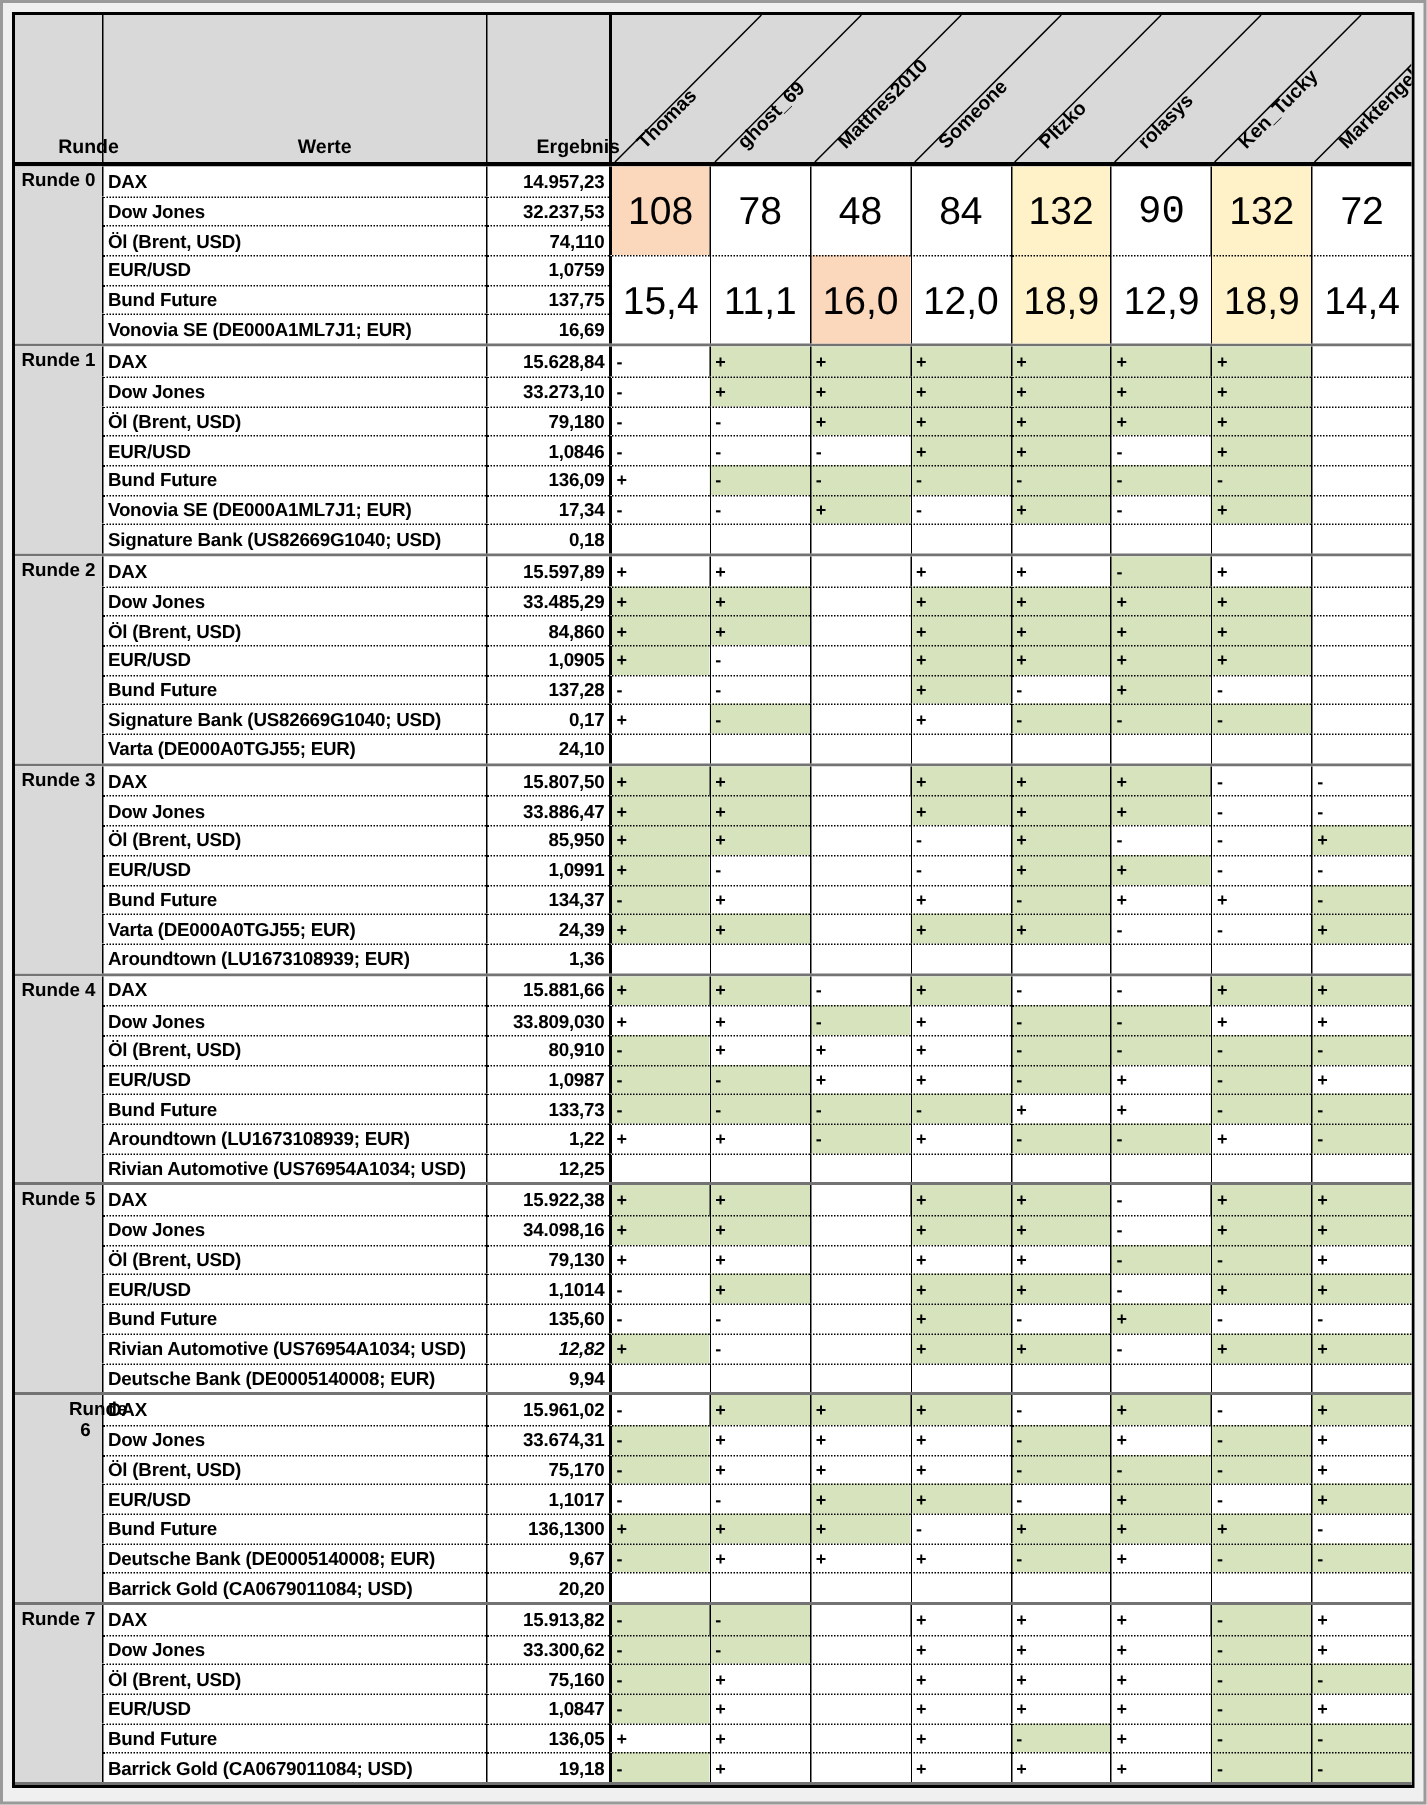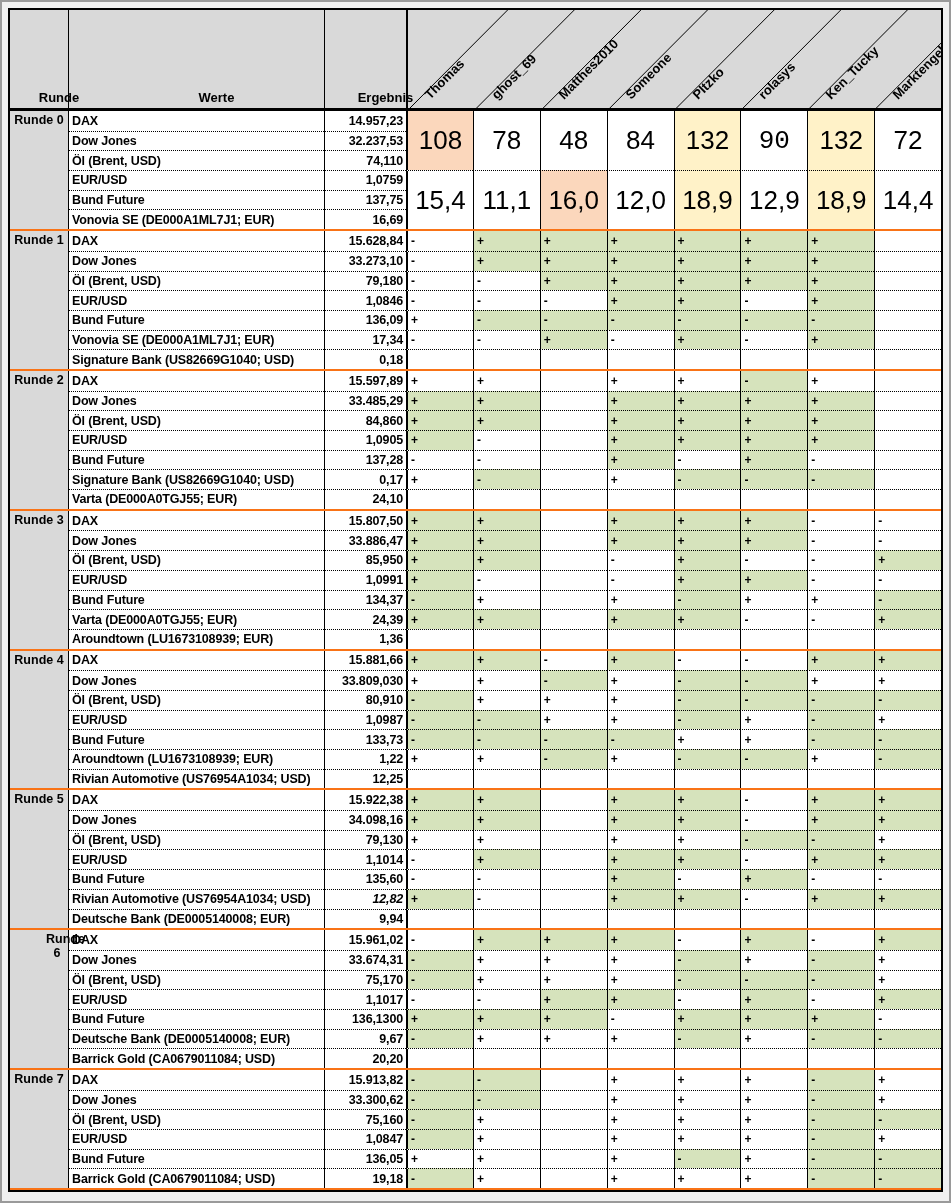--- a/index.html
+++ b/index.html
@@ -7,21 +7,21 @@
   .frame{position:relative;width:951px;height:1203px;box-sizing:border-box;border:2px solid #9a9a9a;background:#f0f0f0;padding:6px;overflow:hidden;}
   .tbl{width:935px;box-sizing:border-box;border:2px solid #000;background:#fff;}
   
   .hdr{display:grid;grid-template-columns:58px 256px 82px 1fr;height:98px;background:#D9D9D9;border-bottom:3px solid #000;}
   .hc{display:flex;align-items:flex-end;justify-content:center;font-weight:bold;font-size:13px;padding-bottom:3px;box-sizing:border-box;padding-left:40px;}
   .hc.bl{border-left:1px solid #000;}
   .players{position:relative;overflow:hidden;border-left:2px solid #000;box-sizing:border-box;}
   .players svg{position:absolute;left:0;top:0;width:100%;height:100%;}
   .pname{position:absolute;bottom:6px;font-weight:bold;font-size:13px;transform:rotate(-45deg);transform-origin:0 100%;white-space:nowrap;}
   
-  .block{display:grid;grid-template-columns:58px 256px 82px repeat(8,1fr);border-bottom:2px solid #f97316;background:#fff;}
+  .block{display:grid;grid-template-columns:58px 256px 82px repeat(8,1fr);border-bottom:2px solid #737373;background:#fff;}
   .rlabel{background:#D9D9D9;font-weight:bold;font-size:12.5px;text-align:center;padding-top:2px;box-sizing:border-box;}
   .nm{font-weight:bold;font-size:12.5px;letter-spacing:-0.15px;display:flex;align-items:center;padding-left:3px;border-left:1px solid #000;white-space:nowrap;overflow:hidden;box-sizing:border-box;}
   .vl{font-weight:bold;font-size:12.5px;letter-spacing:-0.15px;display:flex;align-items:center;justify-content:flex-end;padding-right:3px;border-left:1px solid #000;box-sizing:border-box;}
   .mk{font-weight:bold;font-size:12px;display:flex;align-items:center;padding-left:3px;border-left:1px solid #000;box-sizing:border-box;}
   .sc{font-size:26px;display:flex;align-items:center;justify-content:center;border-left:1px solid #000;box-sizing:border-box;}
   .p0{border-left-width:2px !important;}
   .dt{border-top:1px dotted #000;}
 </style>
 </head>
 <body>

